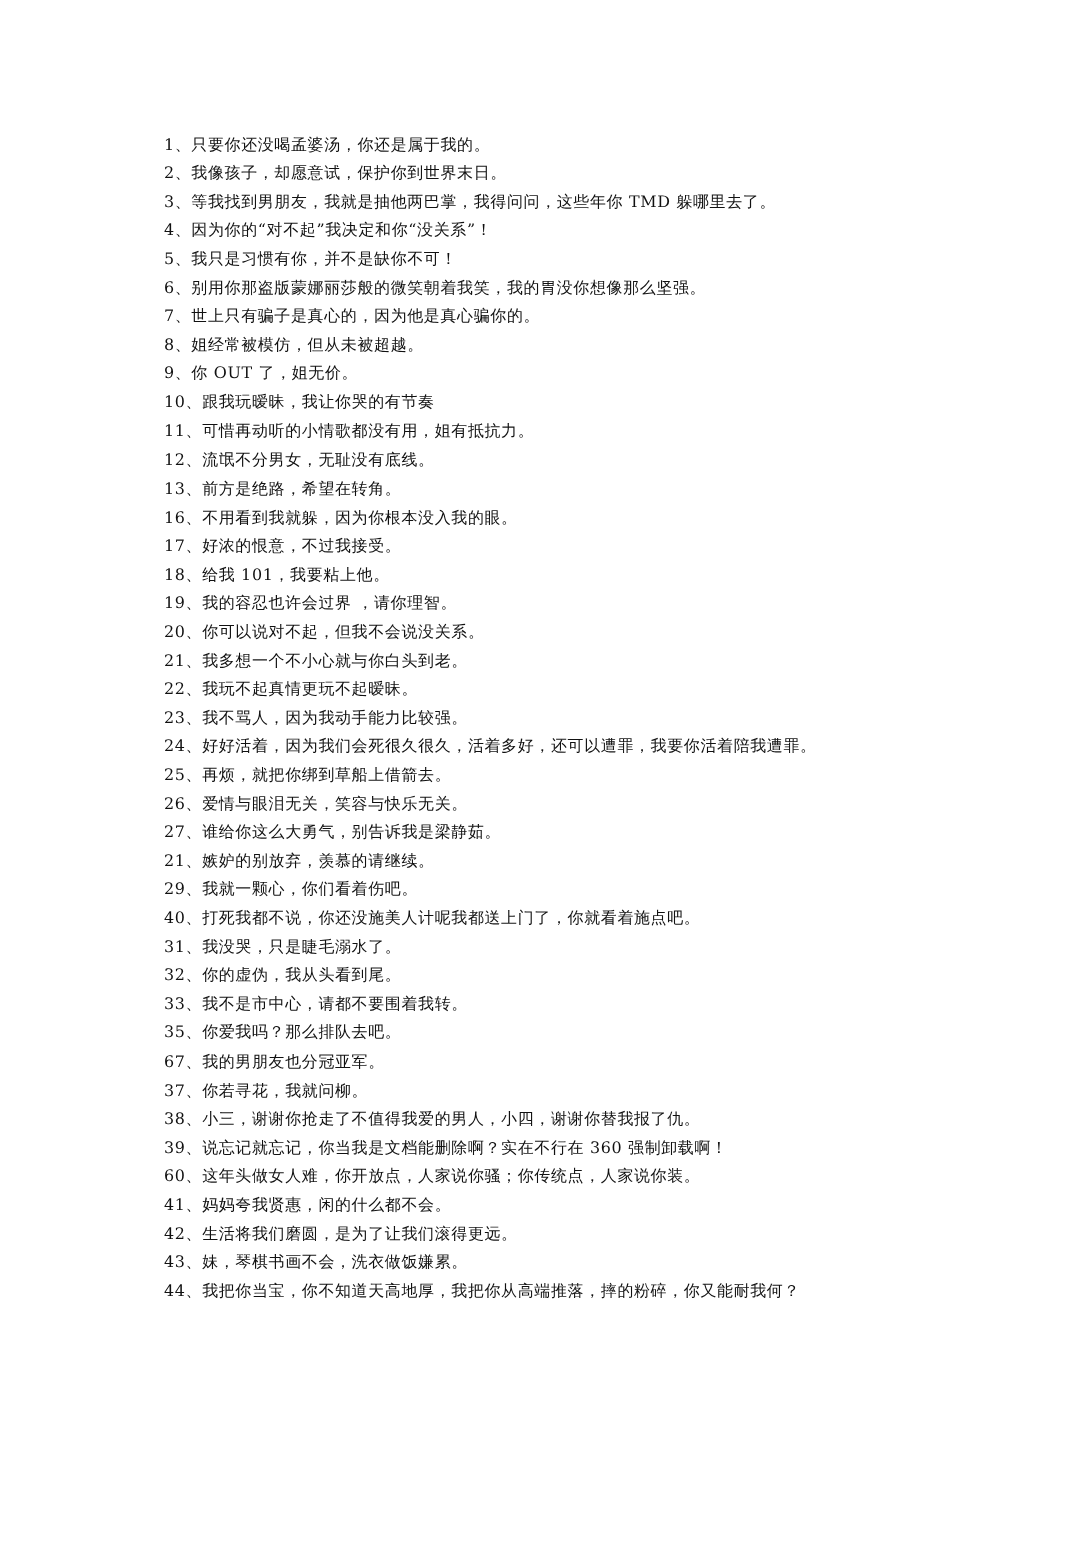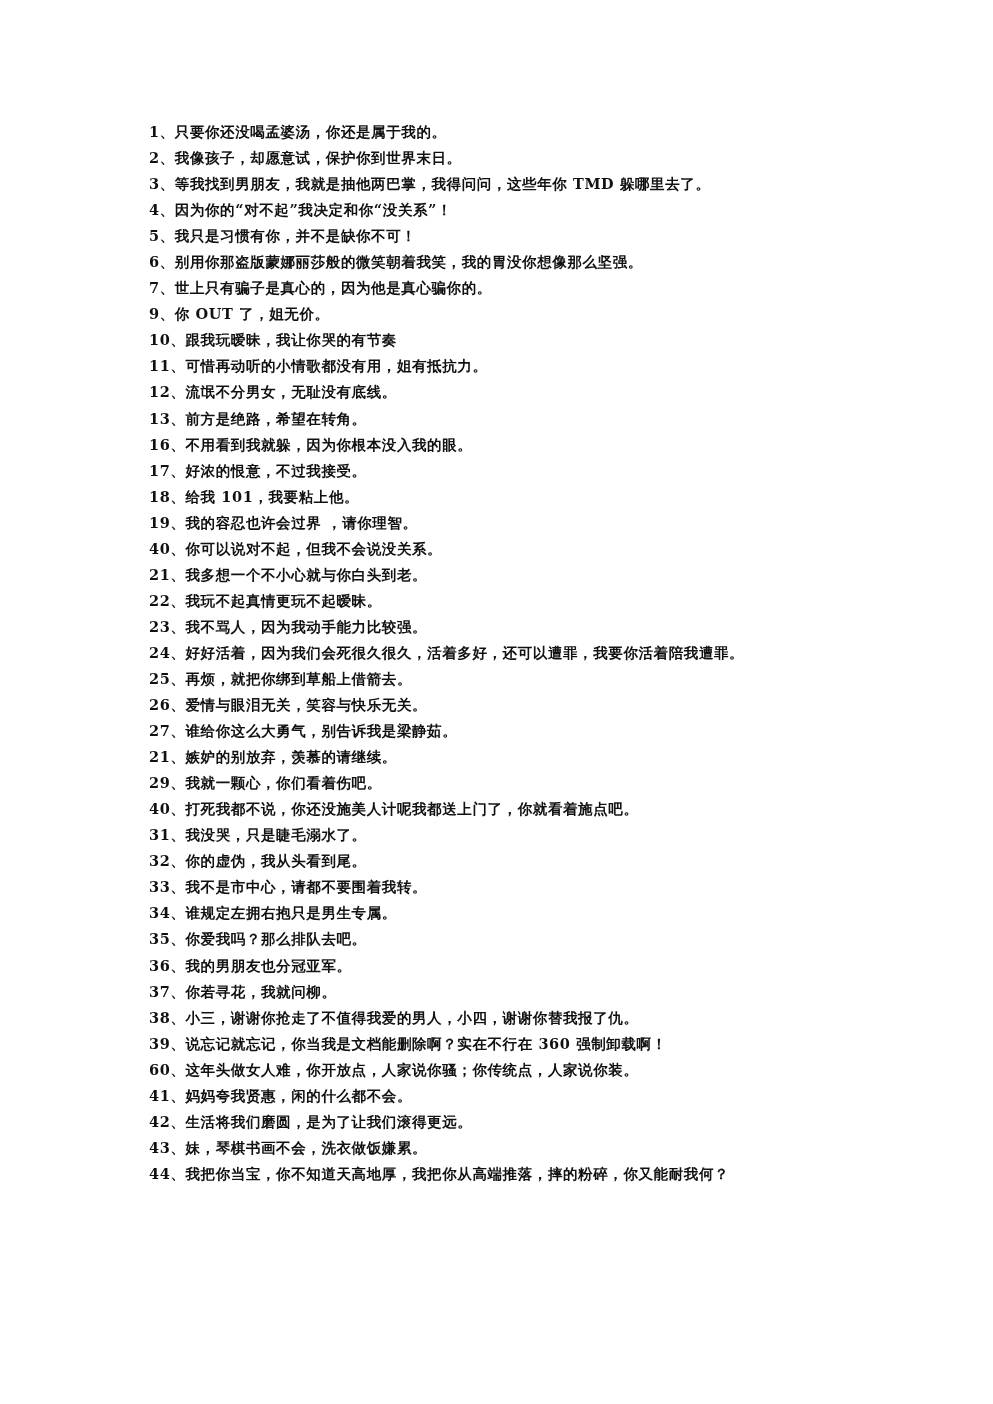--- a/index.html
+++ b/index.html
@@ -1,63 +1,63 @@
 <!DOCTYPE html>
 <html><head>
 <meta charset="utf-8">
 <style>
   html, body { margin: 0; padding: 0; background: #ffffff; }
   body { width: 993px; height: 1404px; position: relative; overflow: hidden; }
-  .page { position: absolute; left: 0; top: 0; width: 993px; height: 1404px; background: #ffffff; font-weight: bold; }
+  .page { position: absolute; left: 0; top: 0; width: 993px; height: 1404px; background: #ffffff; }
   .list { position: absolute; left: 149px; top: 119px; margin: 0; padding: 0; list-style: none; }
   .line {
     height: 26.05px; line-height: 26.05px;
     font-family: "DejaVu Serif", "Liberation Serif", serif;
     font-size: 14.5px; color: #111111; white-space: nowrap;
     letter-spacing: 0.6px;
   }
 </style>
 </head>
 <body>
 
 <div class="page">
   <ul class="list">
     <li class="line">1、只要你还没喝孟婆汤，你还是属于我的。</li>
     <li class="line">2、我像孩子，却愿意试，保护你到世界末日。</li>
     <li class="line">3、等我找到男朋友，我就是抽他两巴掌，我得问问，这些年你 TMD 躲哪里去了。</li>
     <li class="line">4、因为你的“对不起”我决定和你“没关系”！</li>
     <li class="line">5、我只是习惯有你，并不是缺你不可！</li>
     <li class="line">6、别用你那盗版蒙娜丽莎般的微笑朝着我笑，我的胃没你想像那么坚强。</li>
     <li class="line">7、世上只有骗子是真心的，因为他是真心骗你的。</li>
+    <li class="line">8、姐经常被模仿，但从未被超越。</li>
     <li class="line">9、你 OUT 了，姐无价。</li>
     <li class="line">10、跟我玩暧昧，我让你哭的有节奏</li>
     <li class="line">11、可惜再动听的小情歌都没有用，姐有抵抗力。</li>
     <li class="line">12、流氓不分男女，无耻没有底线。</li>
     <li class="line">13、前方是绝路，希望在转角。</li>
     <li class="line">16、不用看到我就躲，因为你根本没入我的眼。</li>
     <li class="line">17、好浓的恨意，不过我接受。</li>
     <li class="line">18、给我 101，我要粘上他。</li>
     <li class="line">19、我的容忍也许会过界 ，请你理智。</li>
-    <li class="line">40、你可以说对不起，但我不会说没关系。</li>
+    <li class="line">20、你可以说对不起，但我不会说没关系。</li>
     <li class="line">21、我多想一个不小心就与你白头到老。</li>
     <li class="line">22、我玩不起真情更玩不起暧昧。</li>
     <li class="line">23、我不骂人，因为我动手能力比较强。</li>
     <li class="line">24、好好活着，因为我们会死很久很久，活着多好，还可以遭罪，我要你活着陪我遭罪。</li>
     <li class="line">25、再烦，就把你绑到草船上借箭去。</li>
     <li class="line">26、爱情与眼泪无关，笑容与快乐无关。</li>
     <li class="line">27、谁给你这么大勇气，别告诉我是梁静茹。</li>
     <li class="line">21、嫉妒的别放弃，羡慕的请继续。</li>
     <li class="line">29、我就一颗心，你们看着伤吧。</li>
     <li class="line">40、打死我都不说，你还没施美人计呢我都送上门了，你就看着施点吧。</li>
     <li class="line">31、我没哭，只是睫毛溺水了。</li>
     <li class="line">32、你的虚伪，我从头看到尾。</li>
     <li class="line">33、我不是市中心，请都不要围着我转。</li>
-    <li class="line">34、谁规定左拥右抱只是男生专属。</li>
     <li class="line">35、你爱我吗？那么排队去吧。</li>
-    <li class="line">36、我的男朋友也分冠亚军。</li>
+    <li class="line">67、我的男朋友也分冠亚军。</li>
     <li class="line">37、你若寻花，我就问柳。</li>
     <li class="line">38、小三，谢谢你抢走了不值得我爱的男人，小四，谢谢你替我报了仇。</li>
     <li class="line">39、说忘记就忘记，你当我是文档能删除啊？实在不行在 360 强制卸载啊！</li>
     <li class="line">60、这年头做女人难，你开放点，人家说你骚；你传统点，人家说你装。</li>
     <li class="line">41、妈妈夸我贤惠，闲的什么都不会。</li>
     <li class="line">42、生活将我们磨圆，是为了让我们滚得更远。</li>
     <li class="line">43、妹，琴棋书画不会，洗衣做饭嫌累。</li>
     <li class="line">44、我把你当宝，你不知道天高地厚，我把你从高端推落，摔的粉碎，你又能耐我何？</li>
   </ul>
 </div>

